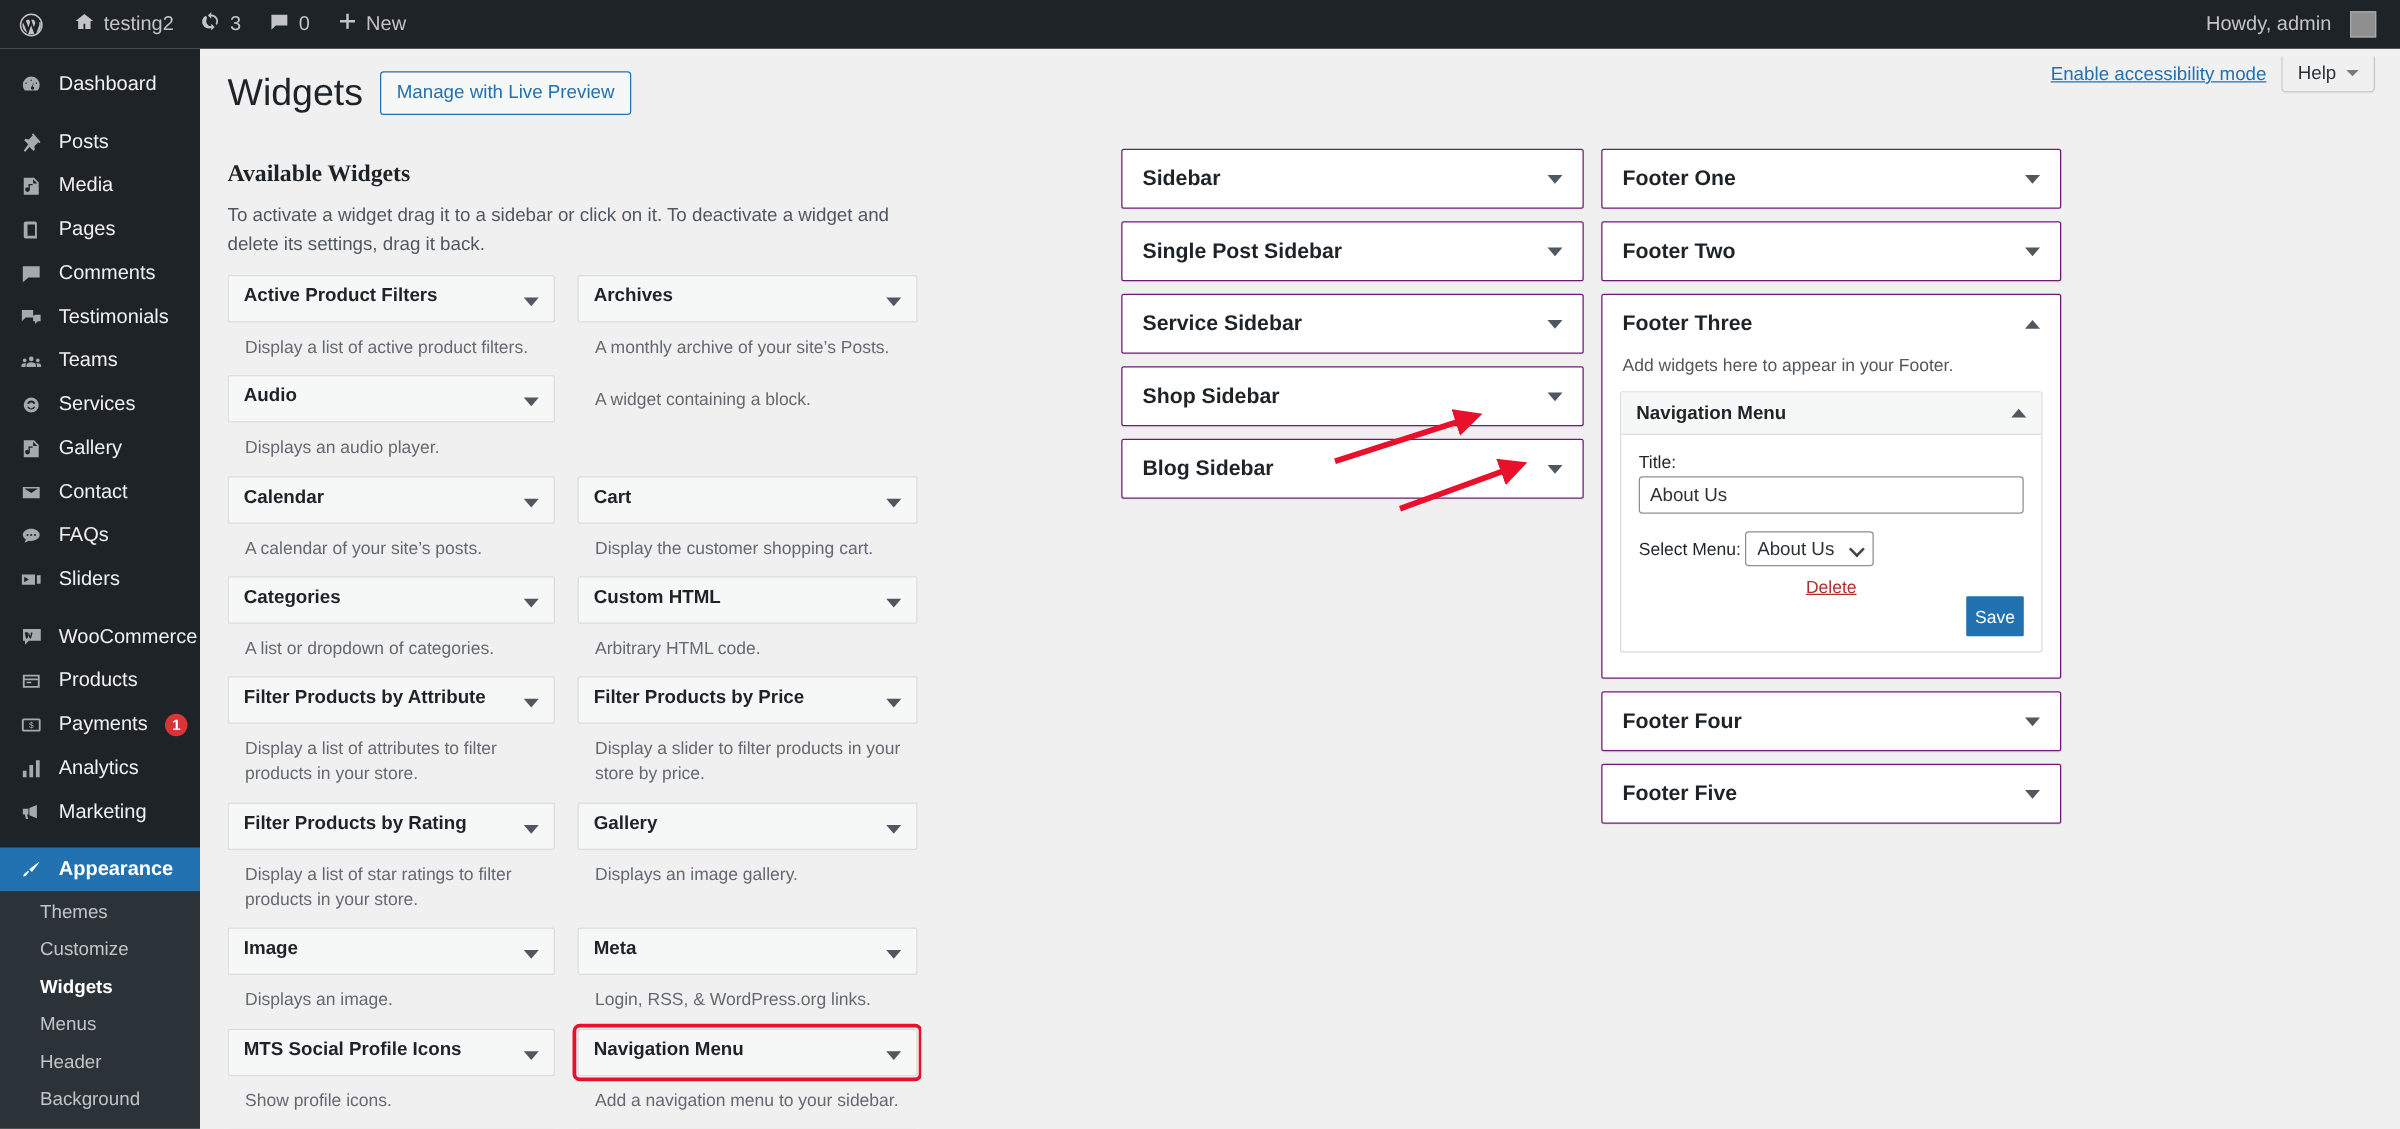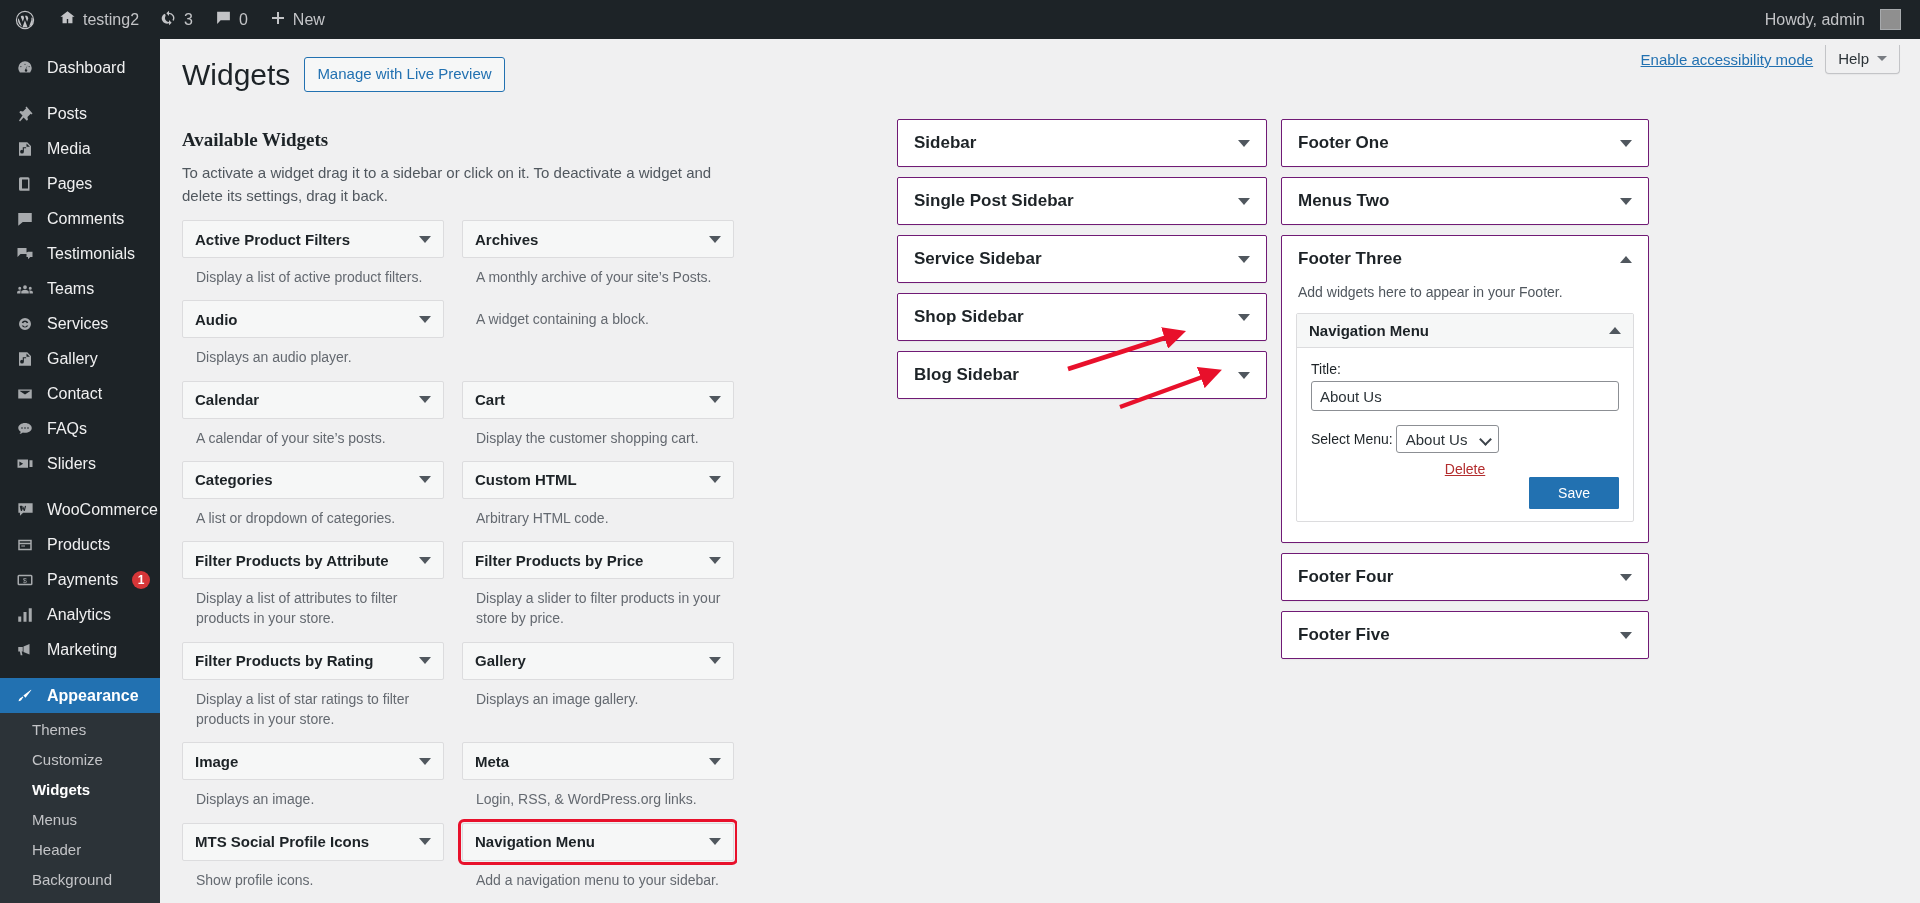--- a/index.html
+++ b/index.html
@@ -116,21 +116,21 @@
   }
   p.sec-desc {
     font-size: 15px; color: #50575e; margin: 11px 0 13px; line-height: 1.5;
   }
   .widget-grid {
     display: grid; grid-template-columns: 262px 272px; column-gap: 18px;
   }
   .wcell { margin-bottom: 4px; }
   .widget-box {
     background: #f6f7f7; border: 1px solid #dcdcde; border-radius: 2px;
-    height: 38px; display: flex; align-items: center; padding: 2px 12px;
+    height: 38px; display: flex; align-items: flex-end; padding: 12px 12px;
     cursor: move; position: relative;
   }
   .widget-box .wtitle {
     font-size: 15px; font-weight: 700; color: #1d2327; flex: 1;
   }
   .widget-box.flagged {
     outline: 3px solid #e8102b; outline-offset: 1px; background: #f6f7f7;
   }
   .wdesc {
     font-size: 14px; color: #646970; line-height: 1.45;
@@ -211,21 +211,21 @@
   }
   .winst-foot {
     display: flex; align-items: center; margin-top: 8px; flex-direction: column;
   }
   .del-link {
     color: #b32d2e; text-decoration: underline; font-size: 14px;
     cursor: pointer;
   }
   .btn-primary {
     margin-left: auto; background: #2271b1; border: 1px solid #2271b1;
-    color: #fff; border-radius: 1px; padding: 4px 28px; font-size: 14px;
+    color: #fff; border-radius: 1px; padding: 4px 6px; font-size: 14px;
     cursor: pointer; line-height: 1.6;
   }
 
   
   #annot { position: absolute; inset: 0; pointer-events: none; z-index: 40; }
 </style>
 </head>
 <body>
 
 <div id="adminbar">
@@ -630,21 +630,21 @@
 
     <div id="right-col">
       <div class="sb-panel">
         <div class="sb-head">
           <h3>Footer One</h3>
           <span class="tri-dn"></span>
         </div>
       </div>
       <div class="sb-panel">
         <div class="sb-head">
-          <h3>Menus Two</h3>
+          <h3>Footer Two</h3>
           <span class="tri-dn"></span>
         </div>
       </div>
 
       <div class="sb-panel">
         <div class="sb-head">
           <h3>Footer Three</h3>
           <span class="tri-up"></span>
         </div>
         <div class="sb-body">

